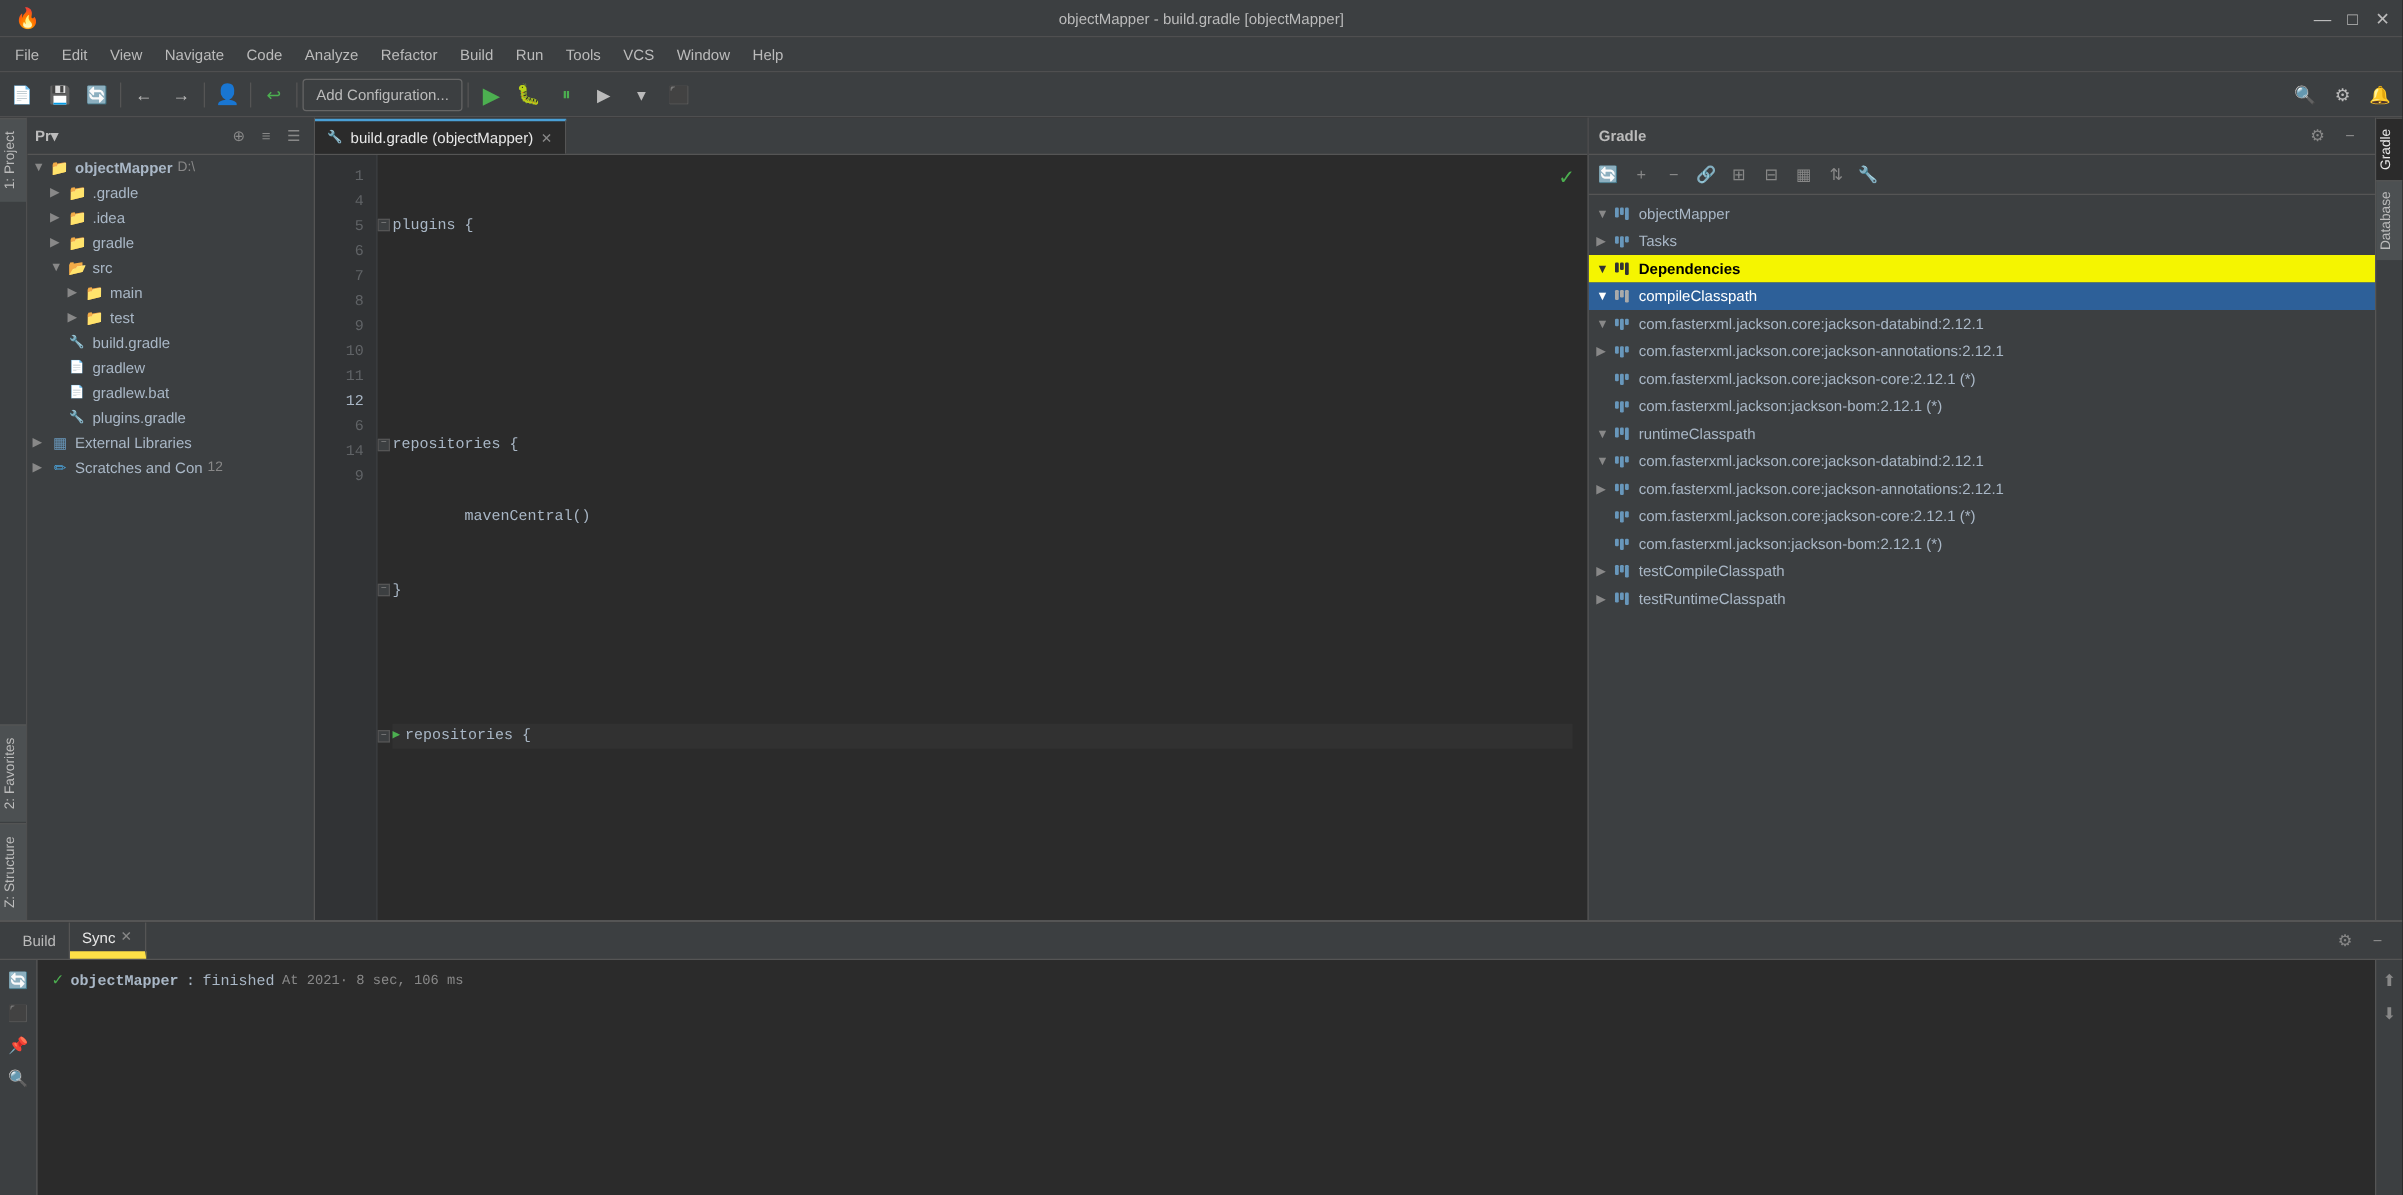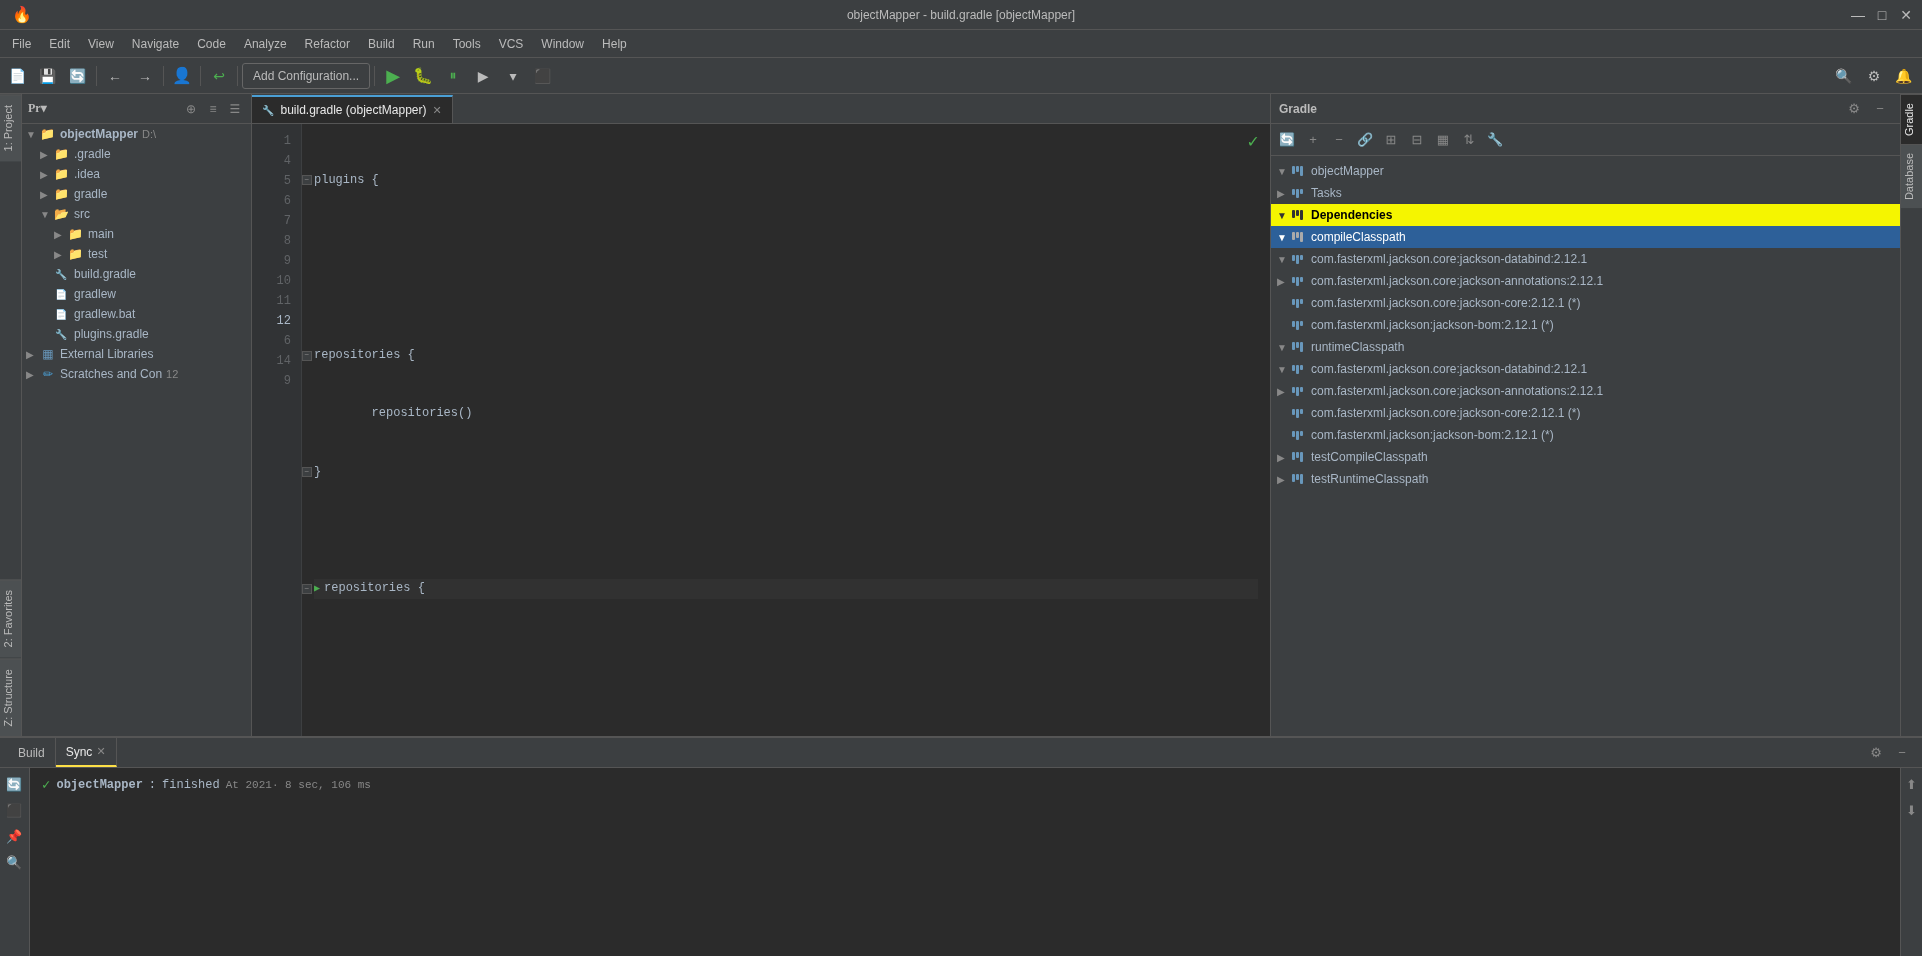--- a/index.html
+++ b/index.html
@@ -447,21 +447,21 @@
       color: #bbb;
       cursor: pointer;
       border-right: 1px solid #555;
       height: 100%;
       display: flex;
       align-items: center;
       gap: 4px;
     }
     .bottom-tab.active {
       color: #e8e8e8;
-      border-bottom: 2px solid #fde047;
+      border-bottom: 6px solid #fde047;
     }
     .bottom-panel-toolbar {
       display: flex;
       align-items: center;
       margin-left: auto;
       gap: 2px;
     }
     .bottom-panel-content {
       flex: 1;
       display: flex;
@@ -610,21 +610,21 @@
 
   <div class="left-sidebar-tabs">
     <div class="left-tab">1: Project</div>
     <div class="left-tab" style="margin-top: auto;">2: Favorites</div>
     <div class="left-tab">Z: Structure</div>
   </div>
 
   <div class="project-panel">
     <div class="panel-header">
       <div class="panel-header-left">
-        <span style="cursor:pointer;font-family:Liberation Serif, serif;">Pr▾</span>
+        <span style="cursor:pointer;">Pr▾</span>
       </div>
       <div class="panel-header-right">
         <div class="panel-header-btn">⊕</div>
         <div class="panel-header-btn">≡</div>
         <div class="panel-header-btn">☰</div>
       </div>
     </div>
     <div class="tree-view">
 
       <div class="tree-item indent-0">
@@ -744,21 +744,21 @@
           <span class="plain"> </span>
         </div>
         <div class="code-line">
           <span class="plain"> </span>
         </div>
         <div class="code-line">
           <span style="position:absolute; left:-12px; width:10px; height:10px; border:1px solid #555; background:#3c3f41; display:flex; align-items:center; justify-content:center; font-size:8px; color:#888; cursor:pointer;">−</span>
           <span class="plain">repositories {</span>
         </div>
         <div class="code-line">
-          <span class="plain">        repositories()</span>
+          <span class="plain">        mavenCentral()</span>
         </div>
         <div class="code-line">
           <span style="position:absolute; left:-12px; width:10px; height:10px; border:1px solid #555; background:#3c3f41; display:flex; align-items:center; justify-content:center; font-size:8px; color:#888; cursor:pointer;">−</span>
           <span class="plain">}</span>
         </div>
         <div class="code-line">
           <span class="plain"> </span>
         </div>
         <div class="code-line" style="background: rgba(255,255,255,0.03);">
           <span style="position:absolute; left:-12px; width:10px; height:10px; border:1px solid #555; background:#3c3f41; display:flex; align-items:center; justify-content:center; font-size:8px; color:#888; cursor:pointer;">−</span>

